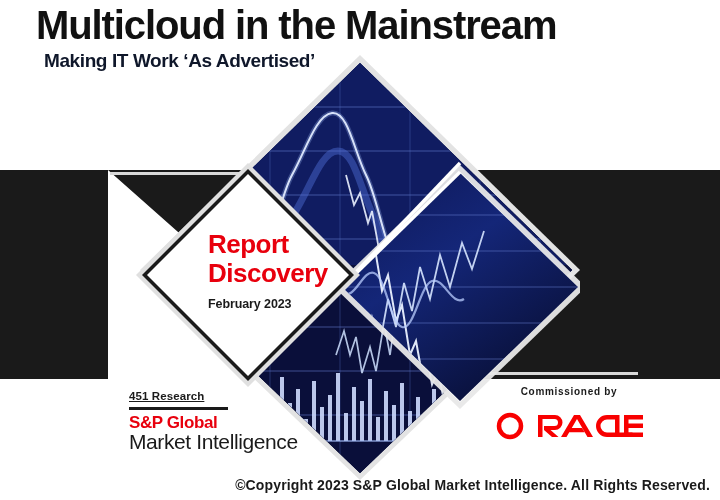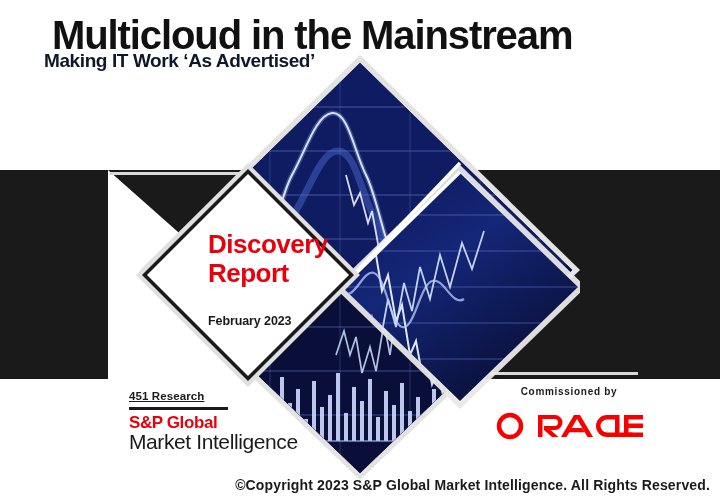--- a/index.html
+++ b/index.html
@@ -8,23 +8,23 @@
     background:#ffffff;
     font-family:"Liberation Sans", sans-serif;
     overflow:hidden;
     position:relative;
   }
   .cover{position:absolute;inset:0;width:720px;height:500px;overflow:hidden;background:#fff;}
 
   
   .hdr{position:absolute;left:0;top:0;width:720px;z-index:40;}
   .title{
-    position:absolute;left:52px;top:4px;
+    position:absolute;left:36px;top:4px;
     font-size:40px;line-height:42px;font-weight:700;
-    letter-spacing:-1.1px;color:#111111;white-space:nowrap;margin-top:10px;
+    letter-spacing:-1.1px;color:#111111;white-space:nowrap;
   }
   .subtitle{
     position:absolute;left:44px;top:50px;
     font-size:19px;line-height:21px;font-weight:700;
     letter-spacing:-0.4px;color:#0f172a;white-space:nowrap;
   }
 
   
   .band{position:absolute;background:#1a1a1a;z-index:10;}
   .band-left{left:0;top:170px;width:330px;height:209px;}
@@ -46,21 +46,21 @@
     position:absolute;left:136px;top:163px;width:224px;height:224px;z-index:30;
   }
   .cd-text{
     position:absolute;left:208px;top:230px;z-index:32;
   }
   .cd-title{
     font-size:26px;line-height:29px;font-weight:700;
     color:#e8000d;letter-spacing:-0.5px;
   }
   .cd-date{
-    margin-top:26px;font-size:12.5px;font-weight:700;
+    margin-top:9px;font-size:12.5px;font-weight:700;
     color:#1a1a1a;letter-spacing:-0.1px;
   }
 
   
   .logo-sp{position:absolute;left:129px;top:390px;z-index:50;}
   .sp-451{font-size:11.5px;font-weight:700;color:#1a1a1a;letter-spacing:0.1px;text-decoration:underline;}
   .sp-rule{width:99px;height:3px;background:#1a1a1a;margin:5px 0 4px 0;}
   .sp-global{font-size:17px;font-weight:700;color:#e8000d;letter-spacing:-0.4px;line-height:18px;}
   .sp-mi{font-size:21px;font-weight:400;color:#1a1a1a;letter-spacing:-0.4px;line-height:19px;}
 
@@ -226,22 +226,22 @@
     </g>
   </svg>
 
   <svg class="center-diamond" viewBox="0 0 224 224">
     <polygon points="112,0 224,112 112,224 0,112" fill="#e0e0e0"></polygon>
     <polygon points="112,6 218,112 112,218 6,112" fill="#1a1a1a"></polygon>
     <polygon points="112,11 213,112 112,213 11,112" fill="#ffffff"></polygon>
   </svg>
 
   <div class="cd-text">
+    <div class="cd-title">Report</div>
     <div class="cd-title">Discovery</div>
-    <div class="cd-title">Report</div>
     <div class="cd-date">February 2023</div>
   </div>
 
   <div class="logo-sp">
     <div class="sp-451">451 Research</div>
     <div class="sp-rule"></div>
     <div class="sp-global">S&amp;P Global</div>
     <div class="sp-mi">Market Intelligence</div>
   </div>
 

